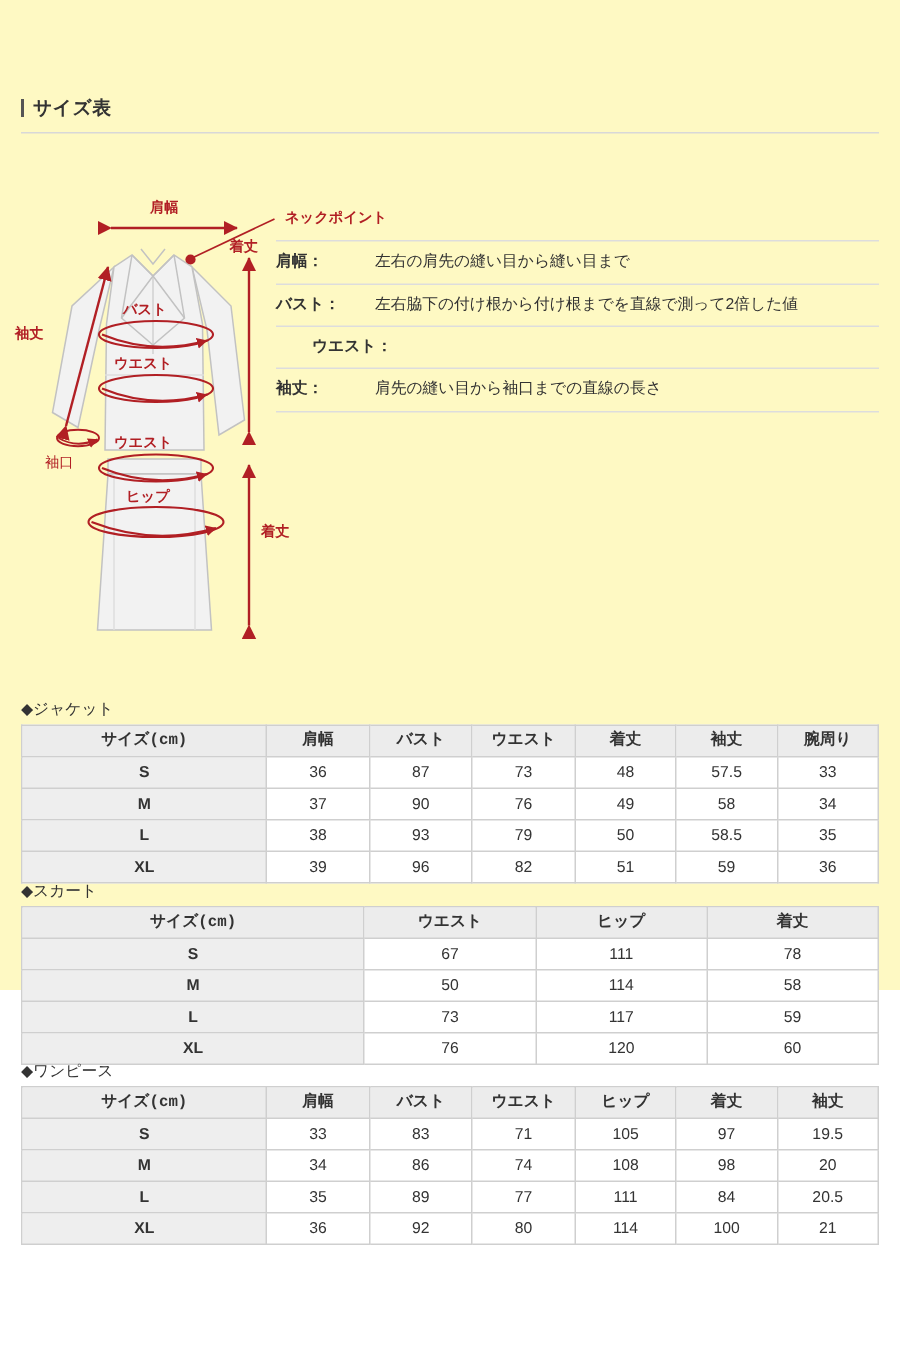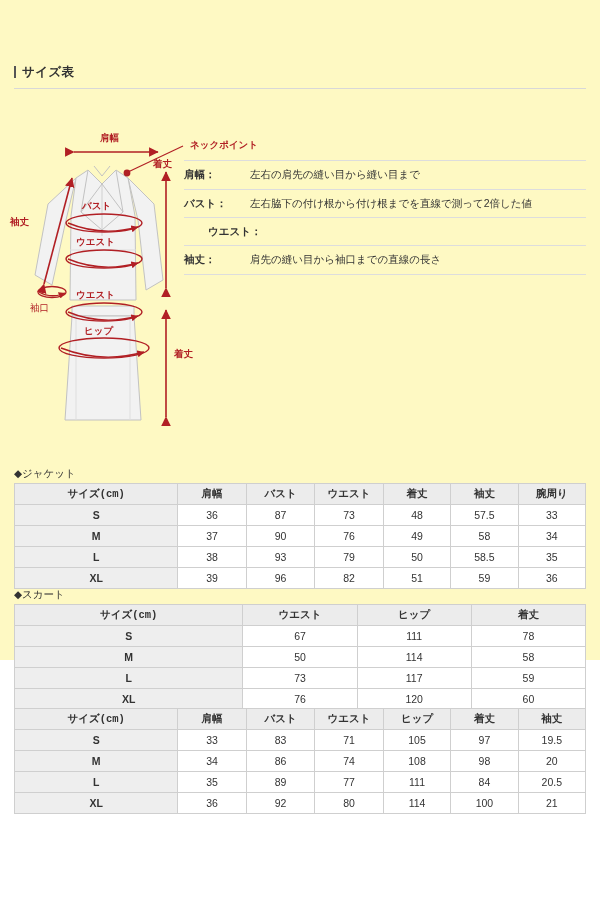--- a/index.html
+++ b/index.html
@@ -304,20 +304,21 @@
           <tr>
             <th class="rowhdr">XL</th>
             <td>76</td>
             <td>120</td>
             <td>60</td>
           </tr>
         </tbody>
       </table>
     </div>
   <div class="sec" id="sec-onepiece">
+      <div class="tbl-caption">◆ワンピース</div>
       <table class="size">
         <colgroup>
           <col style="width: 28.6%;">
           <col style="width: 12%;">
           <col style="width: 12%;">
           <col style="width: 12%;">
           <col style="width: 11.8%;">
           <col style="width: 11.8%;">
           <col style="width: 11.8%;">
         </colgroup>

